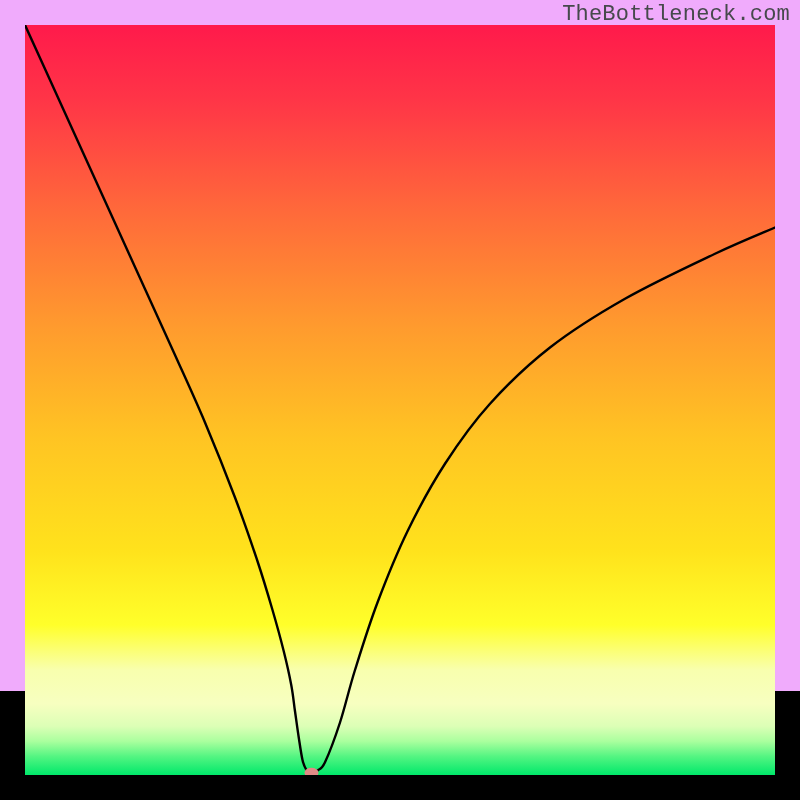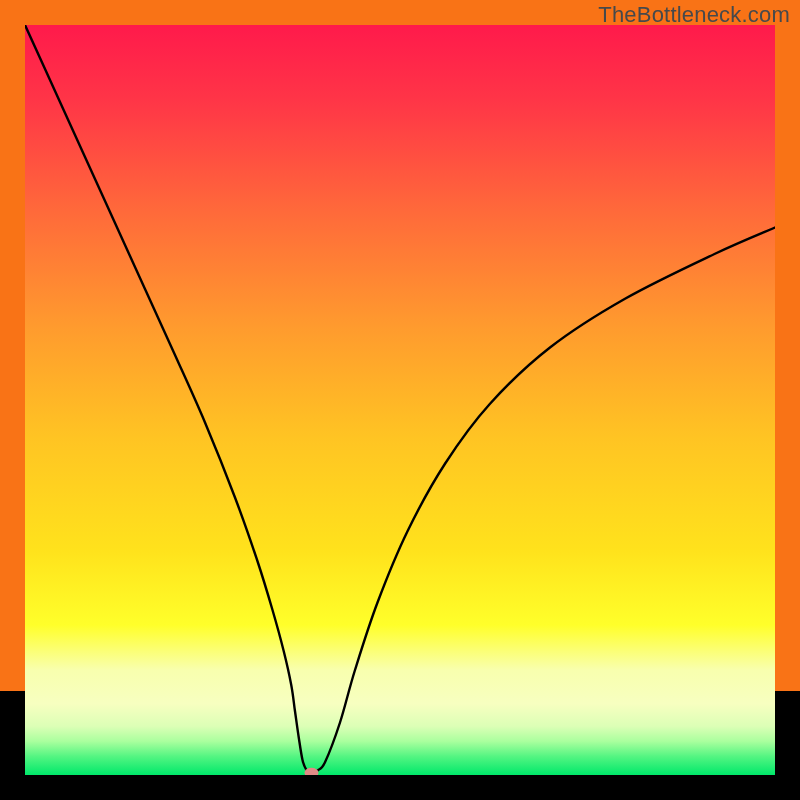--- a/index.html
+++ b/index.html
@@ -10,21 +10,22 @@
     overflow: hidden;
     background: #000;
     font-family: Arial, Helvetica, sans-serif;
   }
   .frame {
     position: absolute;
     top: 0;
     left: 0;
     width: 800px;
     height: 691px;
-    background: #f97316;
+    background: #f0abfc;
+    font-family: Liberation Mono, monospace;
   }
   .watermark {
     position: absolute;
     top: 2px;
     right: 10px;
     color: #46494c;
     font-size: 22px;
     font-weight: 400;
     letter-spacing: 0.2px;
     z-index: 5;

